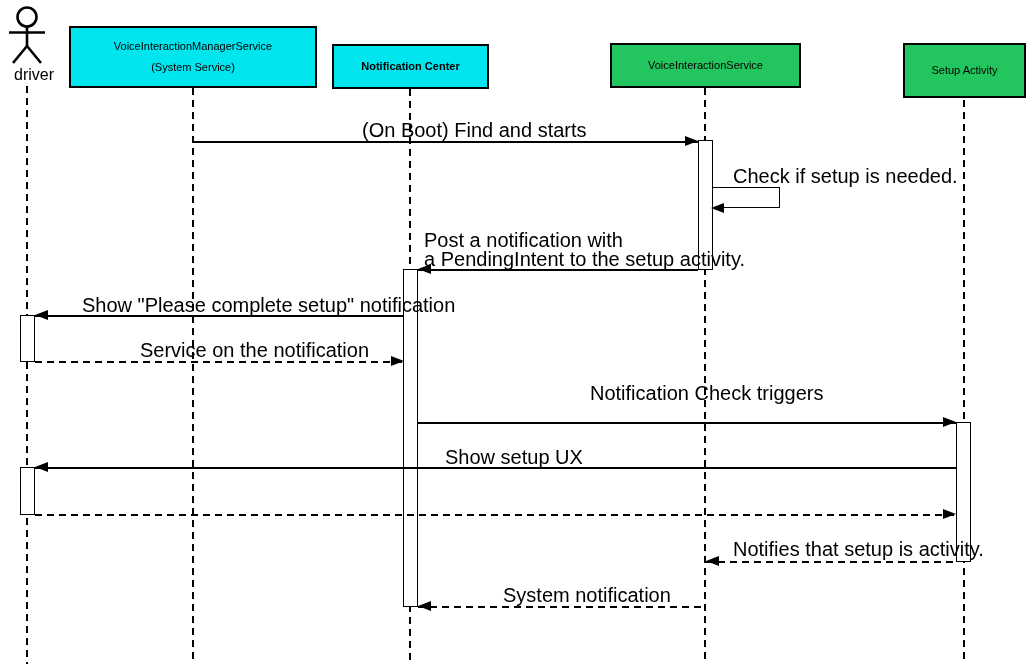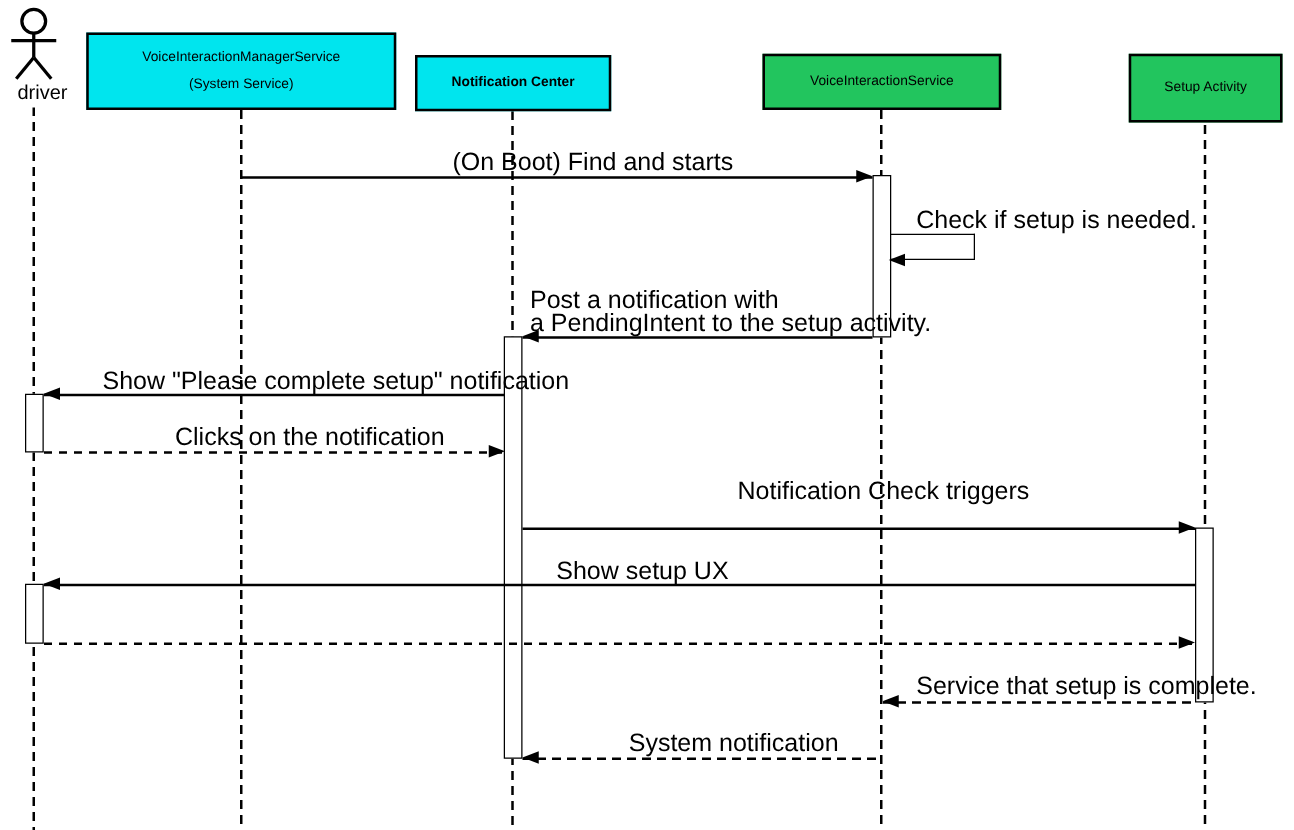--- a/index.html
+++ b/index.html
@@ -92,41 +92,41 @@
   </div>
 
   <div class="msg" style="left:35px;top:315px;width:369px;">
     <span class="head left"></span>
   </div>
   <div class="mlabel" style="left:82px;top:296px;">Show "Please complete setup" notification</div>
 
   <div class="msg dashed" style="left:35px;top:361px;width:369px;">
     <span class="head right"></span>
   </div>
-  <div class="mlabel" style="left:140px;top:341px;">Clicks on the notification</div>
+  <div class="mlabel" style="left:140px;top:341px;">Service on the notification</div>
 
   <div class="msg" style="left:418px;top:422px;width:538px;">
     <span class="head right"></span>
   </div>
   <div class="mlabel" style="left:590px;top:384px;">
     <div>Notification Check triggers</div>
   </div>
 
   <div class="msg" style="left:35px;top:467px;width:921px;">
     <span class="head left"></span>
   </div>
   <div class="mlabel" style="left:445px;top:448px;">Show setup UX</div>
 
   <div class="msg dashed" style="left:35px;top:514px;width:921px;">
     <span class="head right"></span>
   </div>
 
   <div class="msg dashed" style="left:706px;top:561px;width:250px;">
     <span class="head left"></span>
   </div>
-  <div class="mlabel" style="left:733px;top:540px;">Service that setup is complete.</div>
+  <div class="mlabel" style="left:733px;top:540px;">Notifies that setup is activity.</div>
 
   <div class="msg dashed" style="left:418px;top:606px;width:287px;">
     <span class="head left"></span>
   </div>
   <div class="mlabel" style="left:503px;top:586px;">System notification</div>
 
 </div>
 
 </body></html>

